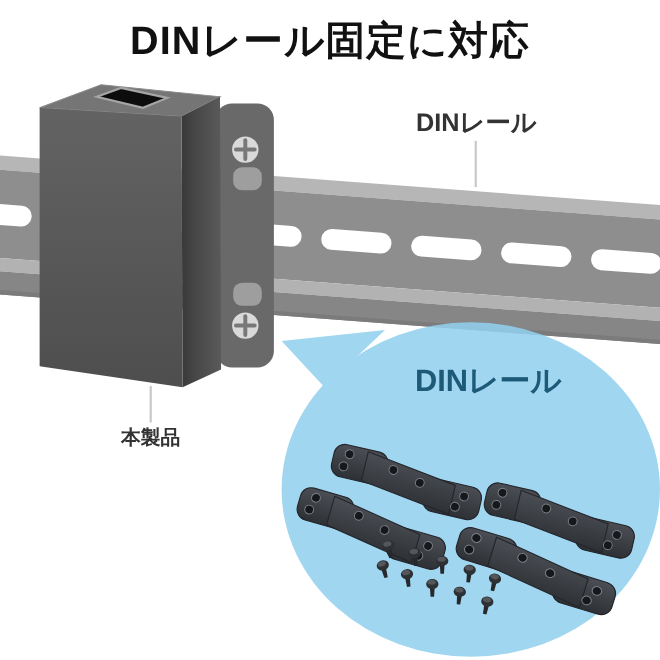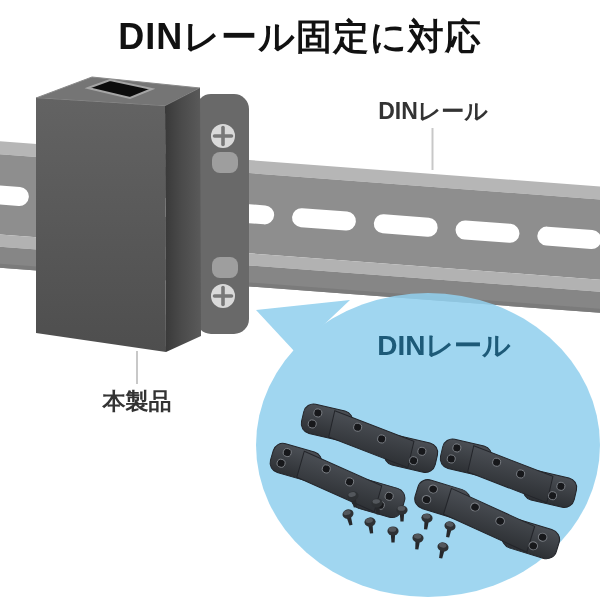--- a/index.html
+++ b/index.html
@@ -12,21 +12,21 @@
   .page-title{
     left:0;top:13px;width:600px;text-align:center;
     font-size:36px;font-weight:700;color:#111111;letter-spacing:1px;
   }
   .rail-label{
     left:333px;top:96px;width:200px;text-align:center;
     font-size:23px;font-weight:600;color:#333333;
   }
   .product-label{
     left:57px;top:386px;width:160px;text-align:center;
-    font-size:23px;font-weight:600;color:#333333;
+    font-size:18px;font-weight:600;color:#333333;
   }
   .callout-text{
     position:absolute;left:294px;top:329px;width:300px;text-align:center;
     font-size:28px;font-weight:700;color:#1d5a78;line-height:1.18;
   }
 </style>
 </head>
 <body>
 
 <div class="stage">

